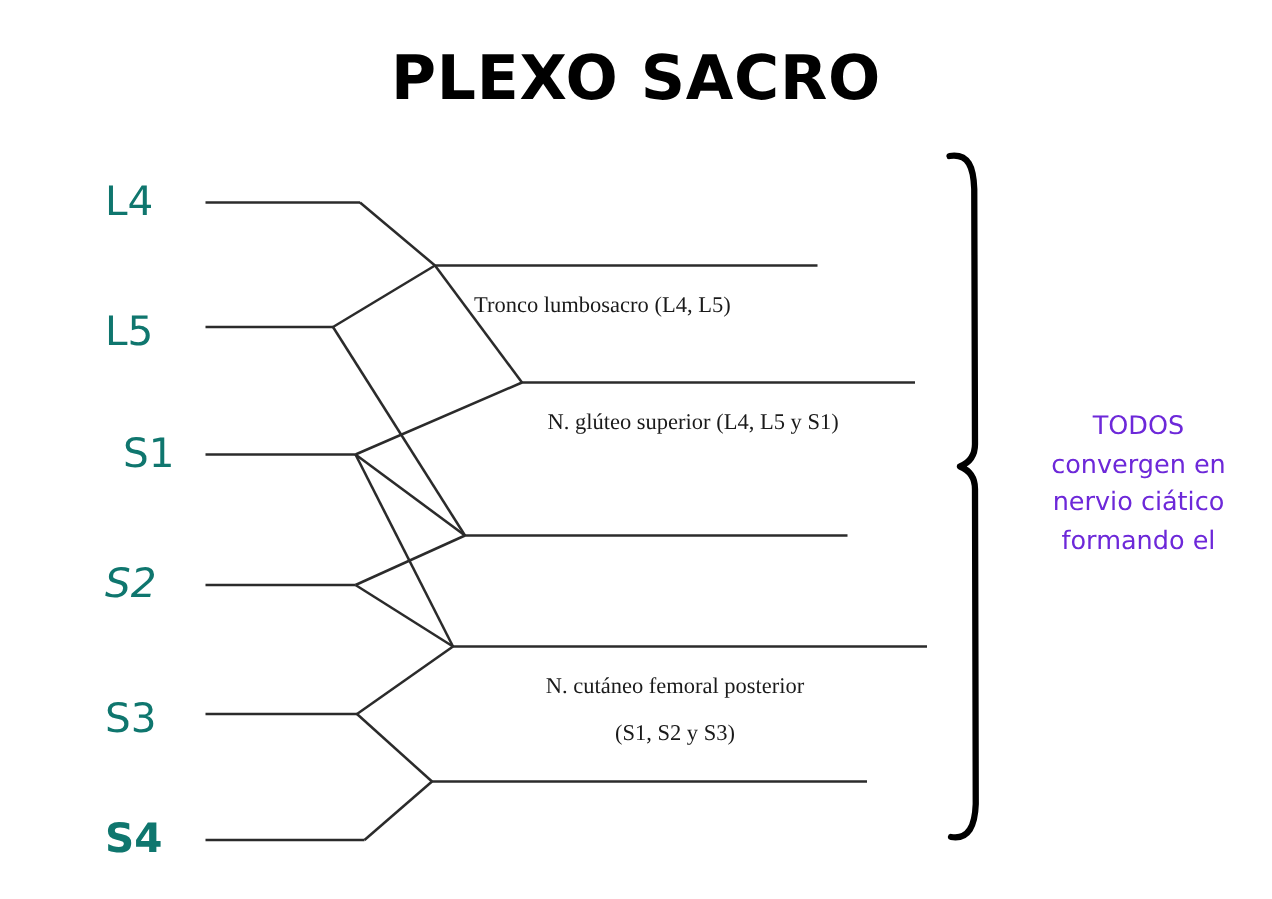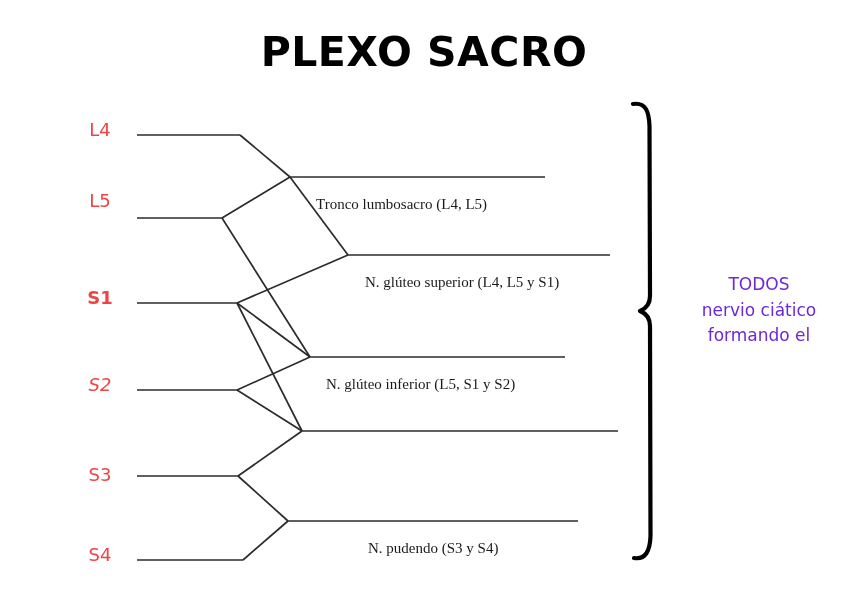--- a/index.html
+++ b/index.html
@@ -37,23 +37,23 @@
   }
   svg.wiring {
     position: absolute;
     top: 0;
     left: 0;
     width: 848px;
     height: 599px;
   }
   .root-label {
     position: absolute;
-    font-size: 18px;
-    color: #ef4444;
-    text-align: center;
+    font-size: 27px;
+    color: #0f766e;
+    text-align: left;
     width: 60px;
     font-family: "DejaVu Sans", "Liberation Sans", sans-serif;
   }
   .branch-label {
     position: absolute;
     font-size: 15px;
     color: #1a1a1a;
     white-space: nowrap;
     font-family: Liberation Serif, serif;
     margin-top: 37px;
@@ -77,25 +77,25 @@
   .convergence-text div { display: block; }
 </style>
 </head>
 <body>
 
 <div id="diagram-root">
 
   <div class="page-title">PLEXO SACRO</div>
 
   <div class="root-label" style="left:70px; top:119px;">L4</div>
-  <div class="root-label" style="left:70px; top:190px;">L5</div>
-  <div class="root-label" style="left:70px; top:287px;font-weight:bold;">S1</div>
+  <div class="root-label" style="left:70px; top:206px;">L5</div>
+  <div class="root-label" style="left:82px; top:287px;">S1</div>
   <div class="root-label" style="left:70px; top:374px;font-style:italic;">S2</div>
   <div class="root-label" style="left:70px; top:464px;">S3</div>
-  <div class="root-label" style="left:70px; top:544px;">S4</div>
+  <div class="root-label" style="left:70px; top:544px;font-weight:bold;">S4</div>
 
   <svg class="wiring" viewBox="0 0 848 599">
     <g stroke="#2b2b2b" stroke-width="1.7" fill="none" stroke-linecap="butt">
 
       <line x1="137" y1="135" x2="240" y2="135"></line>
       <line x1="137" y1="218" x2="222" y2="218"></line>
       <line x1="137" y1="303" x2="237" y2="303"></line>
       <line x1="137" y1="390" x2="237" y2="390"></line>
       <line x1="137" y1="476" x2="238" y2="476"></line>
       <line x1="137" y1="560" x2="243" y2="560"></line>
@@ -131,24 +131,27 @@
              C 650 305, 645 309, 640 311
              C 645 313, 650 317, 650 326
              L 650.5 536
              C 650 550, 646 560, 634 558" fill="none" stroke="#000000" stroke-width="4.2" stroke-linecap="round" stroke-linejoin="round"></path>
   </svg>
 
   <div class="branch-label" style="left:316px; top:159px;">Tronco lumbosacro (L4, L5)</div>
 
   <div class="branch-label" style="left:365px; top:237px;">N. glúteo superior (L4, L5 y S1)</div>
 
-  <div class="branch-label" style="left:326px; top:339px;">N. glúteo inferior (L5, S1 y S2)</div>
 
+  <div class="branch-label centered" style="left:320px; top:412px; width:260px;">
+    <div>N. cutáneo femoral posterior</div>
+    <div style="margin-top:12px;">(S1, S2 y S3)</div>
+  </div>
 
-  <div class="branch-label" style="left:368px; top:503px;">N. pudendo (S3 y S4)</div>
 
   <div class="convergence-text">
     <div>TODOS</div>
+    <div>convergen en</div>
     <div>nervio ciático</div>
     <div>formando el</div>
   </div>
 
 </div>
 
 </body></html>

